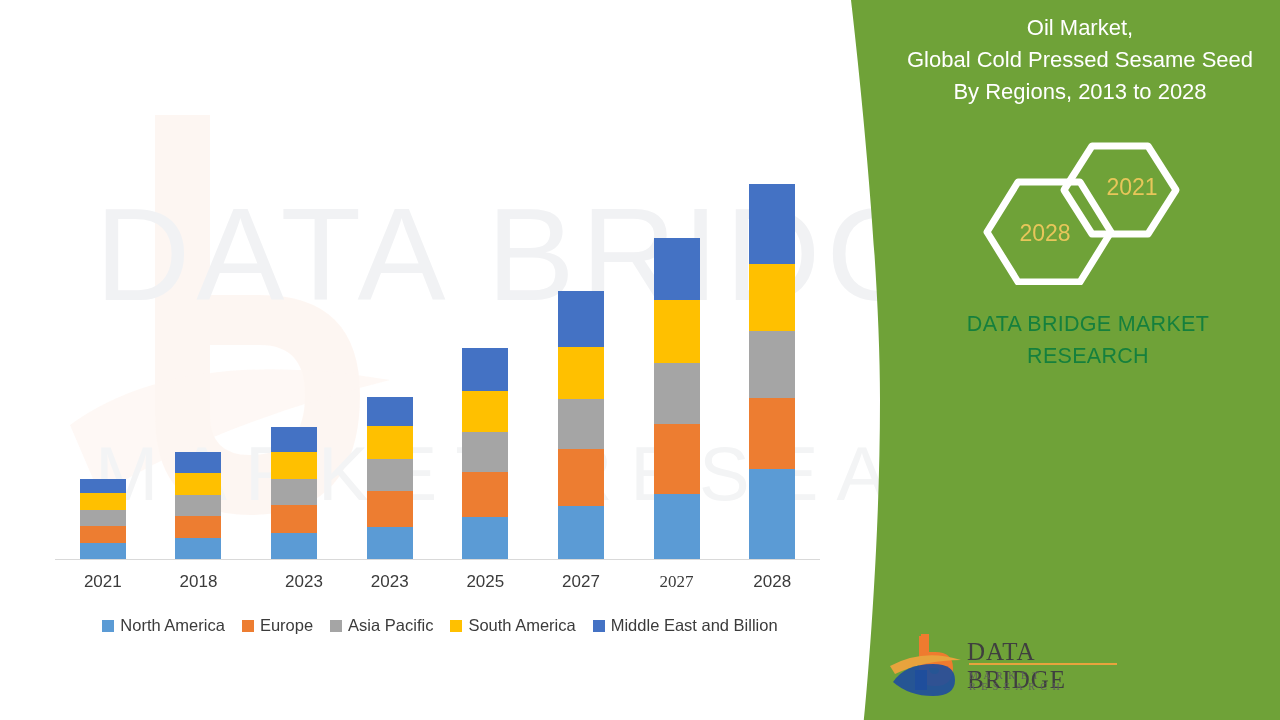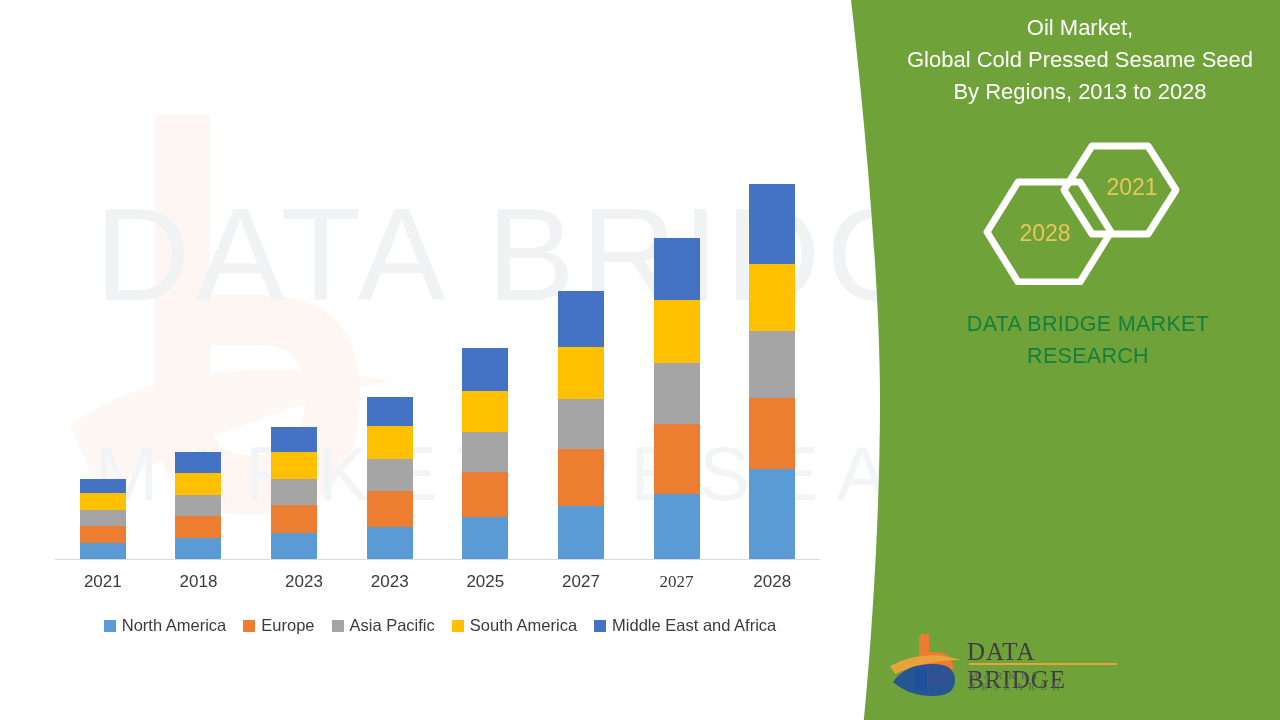--- a/index.html
+++ b/index.html
@@ -327,21 +327,21 @@
         <div class="legend-item">
           <span class="legend-swatch" style="background: rgb(165, 165, 165);"></span>
           <span>Asia Pacific</span>
         </div>
         <div class="legend-item">
           <span class="legend-swatch" style="background: rgb(255, 192, 0);"></span>
           <span>South America</span>
         </div>
         <div class="legend-item">
           <span class="legend-swatch" style="background: rgb(68, 114, 196);"></span>
-          <span>Middle East and Africa</span>
+          <span>Middle East and Billion</span>
         </div>
       </div>
   </div>
 
   <svg id="green-panel" viewBox="0 0 1280 720" preserveAspectRatio="none">
     <path id="green-shape" d="M851,0 L1280,0 L1280,720 L864,720 C864,720 880,560 880,400 C880,240 851,0 851,0 Z" fill="#6fa238"></path>
   </svg>
 
   <div id="green-content">
     <div id="panel-title">

